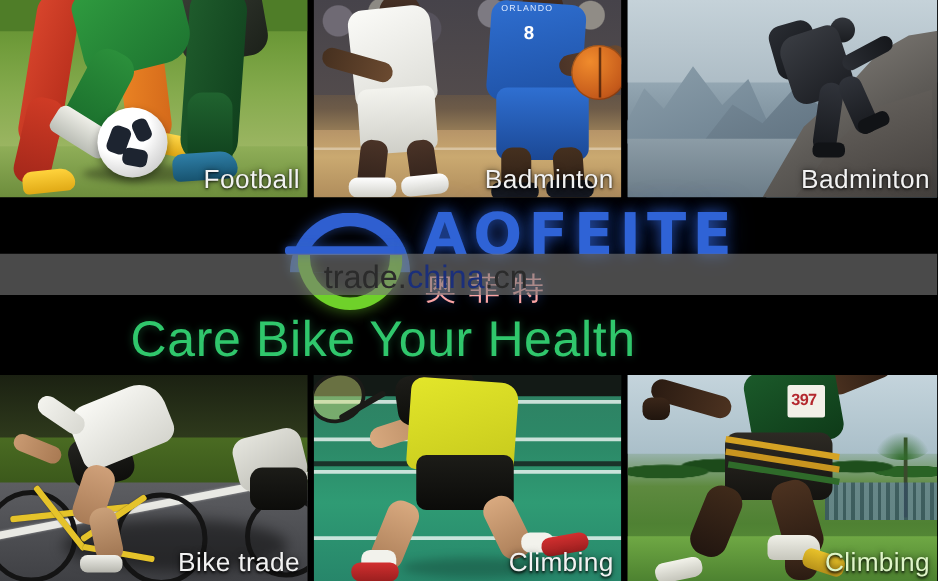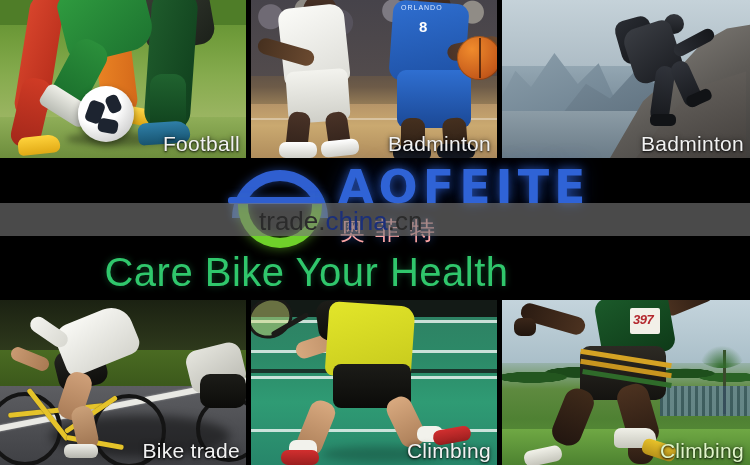--- a/index.html
+++ b/index.html
@@ -224,21 +224,21 @@
   .bd .sockL{left:38px;top:140px;width:28px;height:18px;border-radius:7px;background:#f2f2ec;}
   .bd .sockR{left:166px;top:126px;width:26px;height:16px;border-radius:7px;background:#f2f2ec;}
   .bd .shoeL{left:30px;top:150px;width:38px;height:15px;border-radius:7px;
     background:linear-gradient(#d22f2f,#9b1f1f);}
   .bd .shoeR{left:182px;top:128px;width:38px;height:15px;border-radius:7px;
     background:linear-gradient(#d22f2f,#9b1f1f);transform:rotate(-10deg);}
   .bd .shadow{left:70px;top:146px;width:120px;height:16px;border-radius:50%;
     background:rgba(0,0,0,.22);filter:blur(4px);}
 
   
-  .rn{background:linear-gradient(#b7cad4 0%,#a6bcc7 34%,#5e8a3f 54%,#4f8133 72%,#60993c 100%);font-style:italic;}
+  .rn{background:linear-gradient(#b7cad4 0%,#a6bcc7 34%,#5e8a3f 54%,#4f8133 72%,#60993c 100%);}
   .rn .sky{left:0;top:0;width:100%;height:38%;background:linear-gradient(#c4d4dc,#aabfc9);}
   .rn .trees{left:0;top:26%;width:100%;height:30%;
     background:
       radial-gradient(ellipse at 12% 70%,#23561f 0 34px,transparent 36px),
       radial-gradient(ellipse at 30% 60%,#1c4a1a 0 30px,transparent 32px),
       radial-gradient(ellipse at 52% 72%,#275c22 0 32px,transparent 34px),
       radial-gradient(ellipse at 74% 62%,#1e4f1c 0 28px,transparent 30px),
       radial-gradient(ellipse at 92% 70%,#2a6325 0 30px,transparent 32px);}
   .rn .palm{right:24px;top:30%;width:3px;height:64px;background:#3a4a2c;}
   .rn .frond{right:6px;top:28%;width:44px;height:22px;border-radius:50%;

